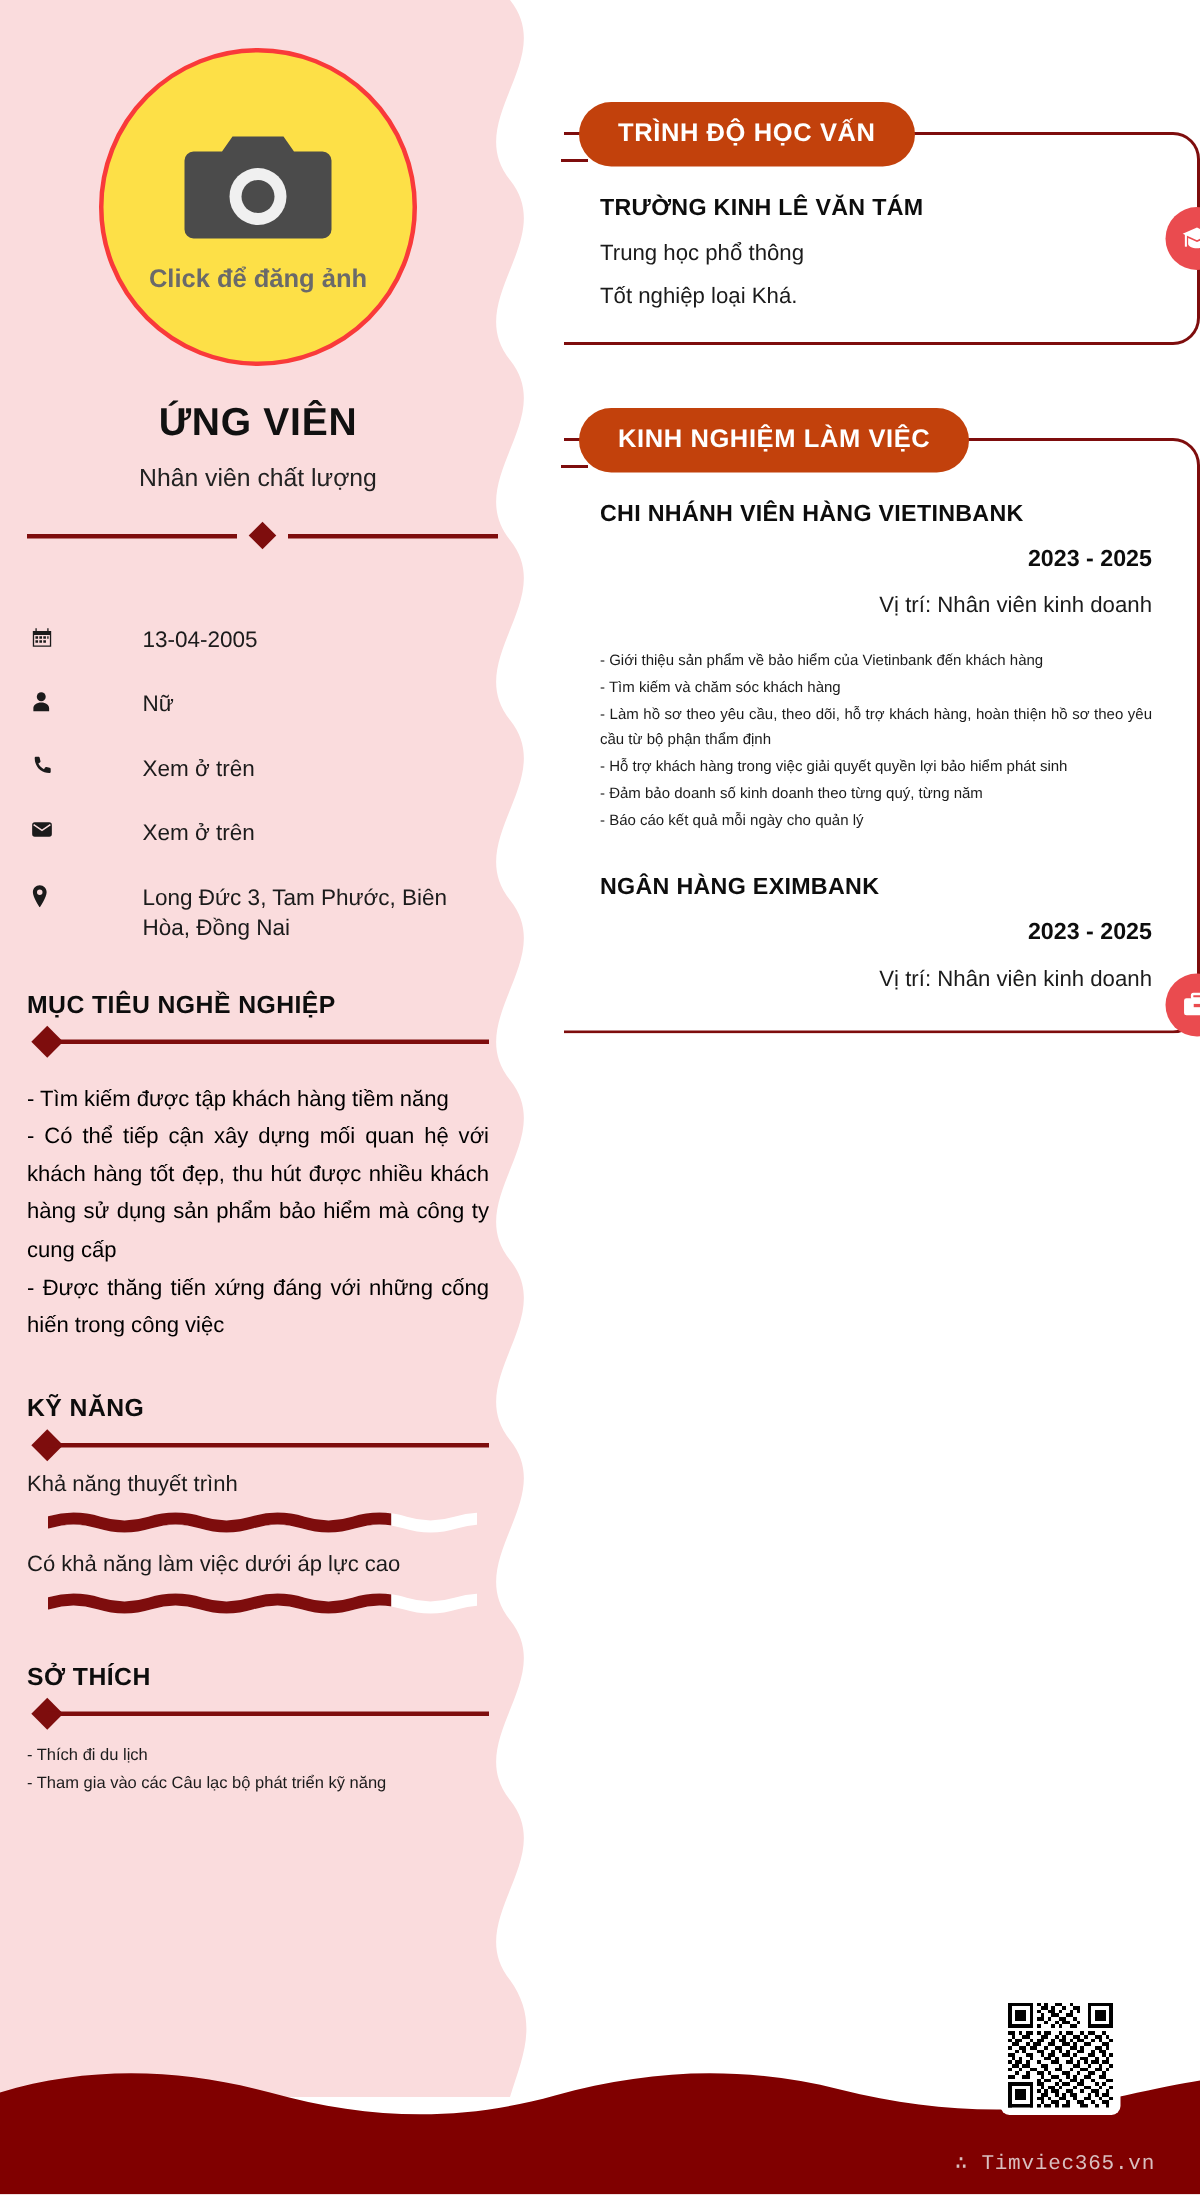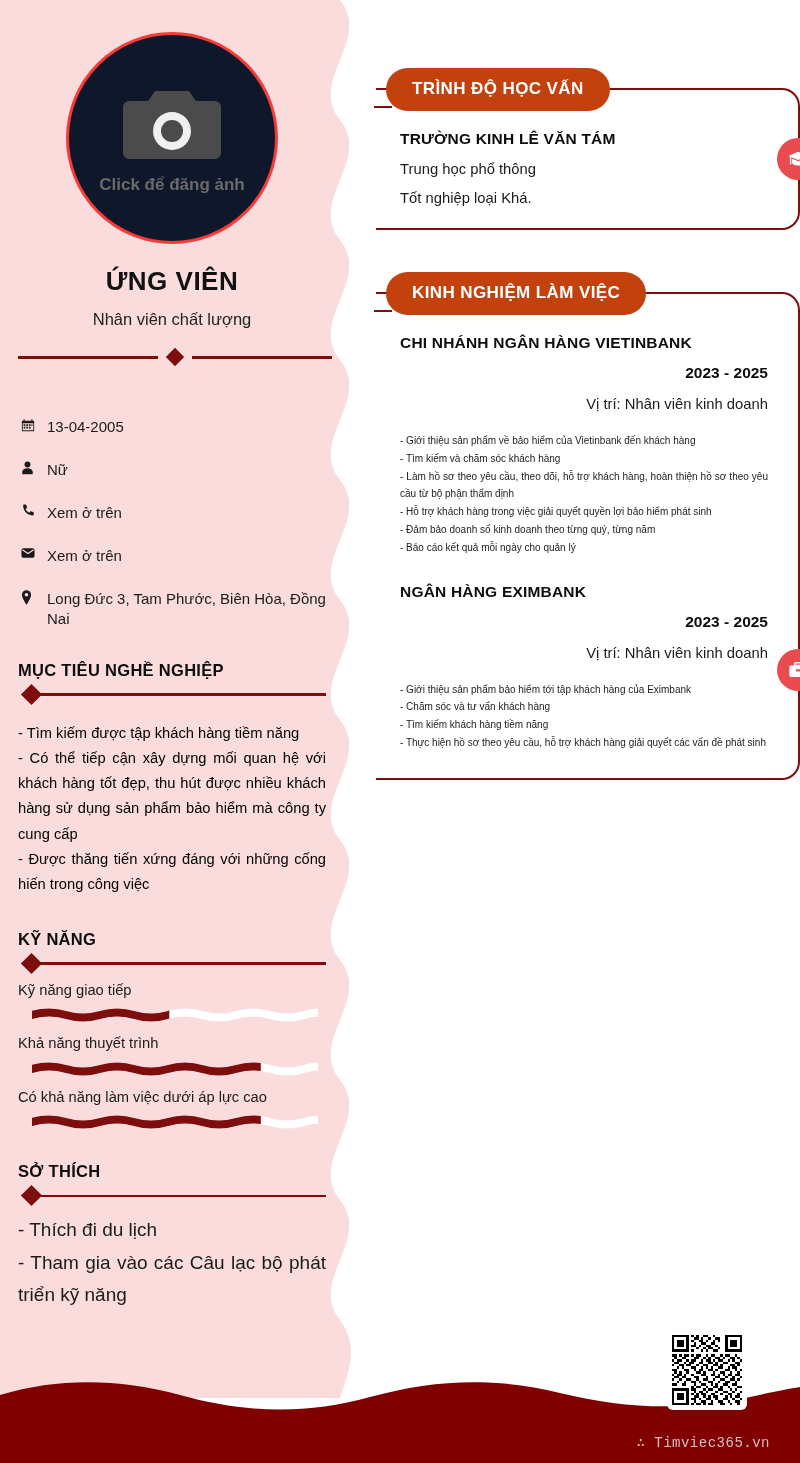--- a/index.html
+++ b/index.html
@@ -25,21 +25,21 @@
     left: 0; top: 0;
     width: 348px;
     z-index: 3;
     padding: 0 22px 0 18px;
   }
 
   
   .avatar-wrap { width: 100%; display: flex; justify-content: center; padding-top: 32px; }
   .avatar {
     width: 212px; height: 212px; border-radius: 50%;
-    background: #0f172a;
+    background: #fde047;
     border: 3px solid #f93a3a;
     display: flex; flex-direction: column;
     align-items: center; justify-content: center;
   }
   .cam-icon { margin-top: 6px; }
   .avatar-label {
     margin-top: 6px;
     font-size: 17px; font-weight: bold; color: #6a6a6a;
   }
 
@@ -66,21 +66,21 @@
   .name-divider .l { left: 0; width: 140px; }
   .name-divider .r { right: 0; width: 140px; }
   .name-divider .dia {
     position: absolute; left: 50%; top: 50%;
     width: 13px; height: 13px; background: #7e0d0d;
     transform: translate(-50%,-50%) rotate(45deg);
   }
 
   
   .contact { margin-top: 52px; padding-left: 3px; }
-  .c-row { display: flex; align-items: flex-start; margin-bottom: 23px; }
+  .c-row { display: flex; align-items: flex-start; margin-bottom: 23px; gap: 48px; }
   .c-ico {
     width: 26px; min-width: 26px; padding-top: 1px;
     color: #1b1b1b; display: flex; justify-content: flex-start;
   }
   .c-txt { font-size: 15px; color: #1b1b1b; line-height: 1.33; }
 
   
   .sec-head { margin-top: 32px; position: relative; height: 40px; }
   .sec-head .title {
     position: absolute; left: 0; right: 0; top: 0;
@@ -102,21 +102,21 @@
     line-height: 1.72; text-align: justify;
     margin-top: 20px;
   }
 
   
   .skill { margin-top: 9px; }
   .skill-name { font-size: 14.7px; color: #1b1b1b; line-height: 1.6; }
   .skill-bar { margin-top: 5px; margin-left: 14px; height: 16px; }
 
   
-  .hobbies { font-size: 19px; color: #1b1b1b; line-height: 1.72; margin-top: 12px; }
+  .hobbies { font-size: 11px; color: #1b1b1b; line-height: 1.72; margin-top: 12px; }
   .hob-line { text-align: justify; }
 
   
   .right { position: absolute; left: 374px; top: 0; width: 426px; z-index: 4; }
 
   .card { position: relative; margin-bottom: 10px; }
   .card-box {
     position: relative;
     border: 2px solid #7e0d0d;
     border-left: none;
@@ -267,32 +267,20 @@
       <span class="title">MỤC TIÊU NGHỀ NGHIỆP</span>
     </div>
     <div class="body-text">- Tìm kiếm được tập khách hàng tiềm năng<br>- Có thể tiếp cận xây dựng mối quan hệ với khách hàng tốt đẹp, thu hút được nhiều khách hàng sử dụng sản phẩm bảo hiểm mà công ty cung cấp<br>- Được thăng tiến xứng đáng với những cống hiến trong công việc</div>
 
     <div class="sec-head">
       <span class="dia"></span>
       <span class="rule"></span>
       <span class="title">KỸ NĂNG</span>
     </div>
     <div id="skills-list">
-        <div class="skill">
-          <div class="skill-name">Kỹ năng giao tiếp</div>
-          <div class="skill-bar"><svg width="286" height="16" viewBox="0 0 286 16">
-              <defs>
-                <clipPath id="skc0">
-                  <rect x="0" y="0" width="137.28" height="16"></rect>
-                </clipPath>
-              </defs>
-              <path d="M0,8 q17,-5.2 34,0 q17,5.2 34,0 q17,-5.2 34,0 q17,5.2 34,0 q17,-5.2 34,0 q17,5.2 34,0 q17,-5.2 34,0 q17,5.2 34,0 q17,-5.2 34,0" stroke="#ffffff" stroke-width="8" fill="none" stroke-linecap="round"></path>
-              <path d="M0,8 q17,-5.2 34,0 q17,5.2 34,0 q17,-5.2 34,0 q17,5.2 34,0 q17,-5.2 34,0 q17,5.2 34,0 q17,-5.2 34,0 q17,5.2 34,0 q17,-5.2 34,0" stroke="#7e0d0d" stroke-width="8" fill="none" stroke-linecap="round" clip-path="url(#skc0)"></path>
-            </svg></div>
-        </div>
         <div class="skill">
           <div class="skill-name">Khả năng thuyết trình</div>
           <div class="skill-bar"><svg width="286" height="16" viewBox="0 0 286 16">
               <defs>
                 <clipPath id="skc1">
                   <rect x="0" y="0" width="228.8" height="16"></rect>
                 </clipPath>
               </defs>
               <path d="M0,8 q17,-5.2 34,0 q17,5.2 34,0 q17,-5.2 34,0 q17,5.2 34,0 q17,-5.2 34,0 q17,5.2 34,0 q17,-5.2 34,0 q17,5.2 34,0 q17,-5.2 34,0" stroke="#ffffff" stroke-width="8" fill="none" stroke-linecap="round"></path>
               <path d="M0,8 q17,-5.2 34,0 q17,5.2 34,0 q17,-5.2 34,0 q17,5.2 34,0 q17,-5.2 34,0 q17,5.2 34,0 q17,-5.2 34,0 q17,5.2 34,0 q17,-5.2 34,0" stroke="#7e0d0d" stroke-width="8" fill="none" stroke-linecap="round" clip-path="url(#skc1)"></path>
@@ -348,31 +336,30 @@
       <div class="card-box" style="padding-bottom:26px;">
         <div class="round-ico" style="right:-21px; top:355px;">
           <svg width="22" height="20" viewBox="0 0 24 22">
             <rect x="8.4" y="3" width="7.2" height="3.2" rx="1" fill="none" stroke="#fff" stroke-width="1.8"></rect>
             <rect x="2.5" y="6" width="19" height="12.6" rx="1.8" fill="#fff"></rect>
             <rect x="9.6" y="10.2" width="4.8" height="2.4" fill="#ea4b4f"></rect>
           </svg>
         </div>
 
         <div>
-          <div class="org">CHI NHÁNH NGÂN HÀNG VIETINBANK</div>
+          <div class="org">CHI NHÁNH VIÊN HÀNG VIETINBANK</div>
           <div class="years">2023 - 2025</div>
           <div class="pos">Vị trí: Nhân viên kinh doanh</div>
           <div class="duties">- Giới thiệu sản phẩm về bảo hiểm của Vietinbank đến khách hàng<br>- Tìm kiếm và chăm sóc khách hàng<br>- Làm hồ sơ theo yêu cầu, theo dõi, hỗ trợ khách hàng, hoàn thiện hồ sơ theo yêu cầu từ bộ phận thẩm định<br>- Hỗ trợ khách hàng trong việc giải quyết quyền lợi bảo hiểm phát sinh<br>- Đảm bảo doanh số kinh doanh theo từng quý, từng năm<br>- Báo cáo kết quả mỗi ngày cho quản lý</div>
         </div>
 
         <div style="margin-top:26px;">
           <div class="org">NGÂN HÀNG EXIMBANK</div>
           <div class="years">2023 - 2025</div>
           <div class="pos">Vị trí: Nhân viên kinh doanh</div>
-          <div class="duties">- Giới thiệu sản phẩm bảo hiểm tới tập khách hàng của Eximbank<br>- Chăm sóc và tư vấn khách hàng<br>- Tìm kiếm khách hàng tiềm năng<br>- Thực hiện hồ sơ theo yêu cầu, hỗ trợ khách hàng giải quyết các vấn đề phát sinh</div>
         </div>
       </div>
     </div>
   </div>
 
   <svg class="footer-wave" viewBox="0 0 800 90" preserveAspectRatio="none">
     <path fill="#800000" d="M0,22 C60,4 120,6 180,22 C245,40 305,42 370,24
       C435,6 495,4 560,20 C625,36 685,38 750,24 C772,19 788,16 800,14 L800,90 L0,90 Z"></path>
   </svg>
 

